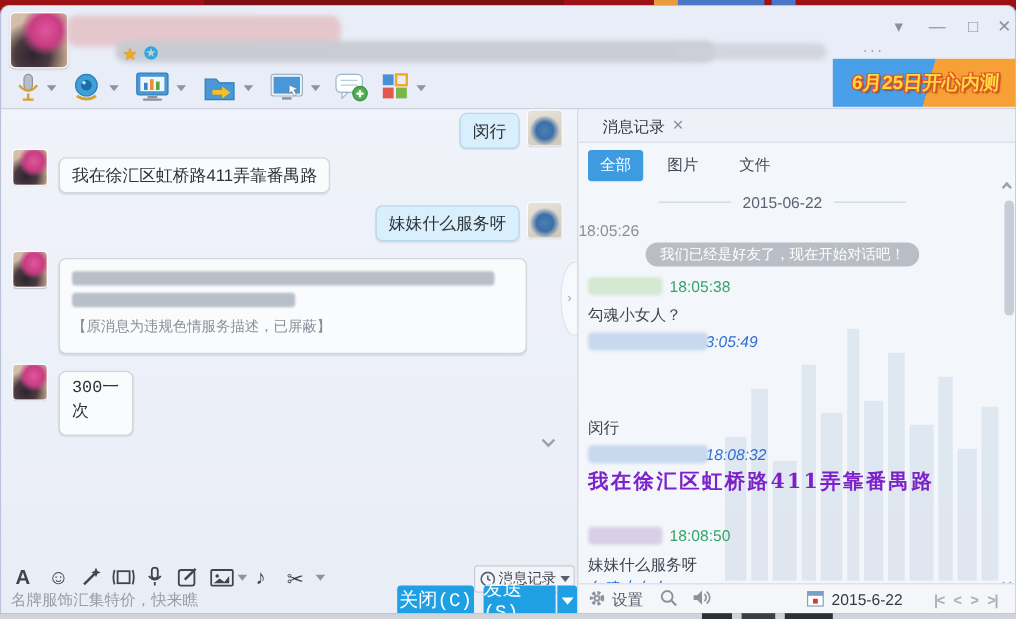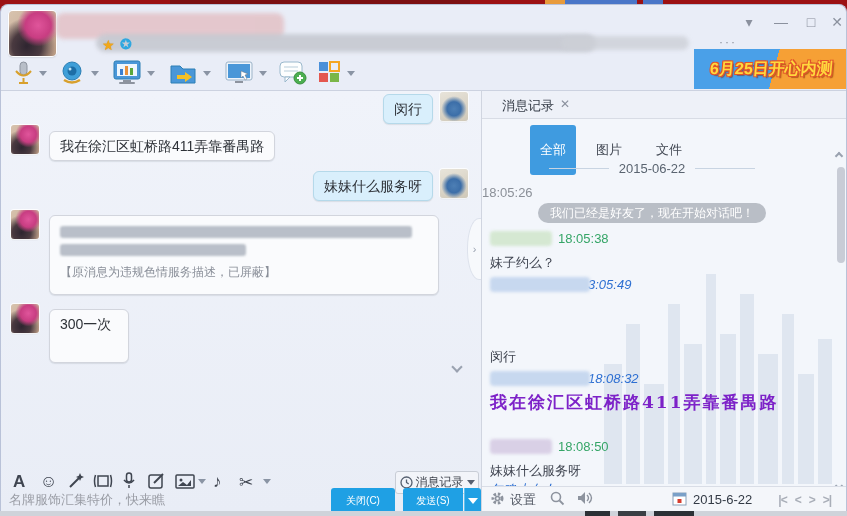--- a/index.html
+++ b/index.html
@@ -78,29 +78,29 @@
     display:flex; align-items:center; justify-content:center; color:#9aa2b0; font-size:11px; cursor:pointer; }
 
   
   #input-toolbar { left:0; top:378px; width:480px; height:28px; }
   .iti { position:absolute; top:3px; color:#3f4550; font-size:17px; cursor:pointer; }
   #history-btn { left:394px; top:380px; width:84px; height:23px; background:#f2f4f9; border:1px solid #c8cdd6;
     border-radius:3px; display:flex; align-items:center; justify-content:center; gap:3px;
     font-size:12px; color:#40454f; cursor:pointer; }
   #ad-text { left:8px; top:400px; font-size:13px; color:#9a9da5; cursor:pointer; }
   .btn-blue { position:absolute; top:397px; height:25px; background:#1fa0e4; border-radius:3px; color:#fff;
-    font-size:10px; display:flex; align-items:center; justify-content:center; cursor:pointer; }
+    font-size:16px; display:flex; align-items:center; justify-content:center; cursor:pointer;font-family:Liberation Mono, monospace; }
   #send-caret { width:0; height:0; border-left:5px solid transparent; border-right:5px solid transparent;
     border-top:6px solid #fff; }
 
   
   #hist-tabstrip { left:0; top:0; width:366px; height:28px; background:#eef1f8; border-bottom:1px solid #d8dce5; }
   #hist-tab-title { position:absolute; left:20px; top:6px; font-size:13px; color:#333a45; }
   #hist-tab-close { position:absolute; left:78px; top:6px; font-size:12px; color:#8b919e; cursor:pointer; }
-  .filter { position:absolute; top:34px; font-size:13px; color:#444a55; cursor:pointer; padding:16px 10px; border-radius:3px;margin-left:40px; }
+  .filter { position:absolute; top:34px; font-size:13px; color:#444a55; cursor:pointer; padding:4px 10px; border-radius:3px; }
   .filter.active { background:#3f9be0; color:#fff; }
   .h-time-center { position:absolute; width:340px; text-align:left; font-size:13px; color:#8b9098; }
   .h-sys { position:absolute; left:0; width:340px; text-align:center; }
   .h-sys span { background:#b9bec6; color:#fff; font-size:12px; padding:3px 12px; border-radius:10px; }
   .h-meta { position:absolute; left:8px; display:flex; align-items:center; gap:6px; font-size:13px; }
   .name-blob { width:62px; height:15px; border-radius:4px; filter:blur(1.5px); }
   .blob-green { background:#d5e8d2; } .blob-blue { background:#c7d8ef; width:100px; } .blob-purple { background:#d9d0e6; }
   .t-green { color:#35a567; } .t-blue { color:#2d6fd2;font-style:italic; }
   .h-msg { position:absolute; left:8px; font-size:13px; color:#3f4450; }
   .h-msg-purple { position:absolute; left:8px; font-size:17px; font-weight:bold; color:#7d22c8;
@@ -226,21 +226,21 @@
     <div class="av-sm avatar-blue" style="left:439px; top:78px;"></div>
 
     <div class="av-sm avatar-pink" style="left:10px; top:119px;"></div>
     <div class="bubble b-left" style="left:48px; top:124px; width:390px; height:80px;">
       <div class="redact-bar" style="width:352px;"></div>
       <div class="redact-bar" style="width:186px;"></div>
       <div class="redact-note">【原消息为违规色情服务描述，已屏蔽】</div>
     </div>
 
     <div class="av-sm avatar-pink" style="left:10px; top:213px;"></div>
-    <div class="bubble b-left" style="left:48px; top:218px; width:80px; height:54px;"><span>300一次</span></div>
+    <div class="bubble b-left" style="left:48px; top:218px; width:62px; height:54px;font-family:Liberation Mono, monospace;"><span>300一次</span></div>
 
     <div class="abs" id="input-toolbar">
       <span class="iti" style="left:12px; font-weight:bold;">A</span>
       <span class="iti" style="left:39px;">☺</span>
       <span class="iti" style="left:66px;">
         <svg width="18" height="18">
             <line x1="3" y1="15" x2="12" y2="6" stroke="#3f4550" stroke-width="2"></line>
             <path d="M13 1 l1.2 2.8 2.8 1.2 -2.8 1.2 -1.2 2.8 -1.2-2.8 -2.8-1.2 2.8-1.2 z" fill="#3f4550"></path>
           </svg></span>
       <span class="iti" style="left:92px;">
@@ -328,21 +328,21 @@
         <span style="flex:1;"></span>
     </div>
 
     <div class="h-time-center" style="top:94px;">18:05:26</div>
     <div class="h-sys" style="top:112px;"><span>我们已经是好友了，现在开始对话吧！</span></div>
 
     <div class="h-meta" style="top:140px;">
         <span class="name-blob blob-green"></span>
         <span class="t-green">18:05:38</span>
       </div>
-    <div class="h-msg" style="top:163px;">妹子约么？</div>
+    <div class="h-msg" style="top:163px;">勾魂小女人？</div>
 
     <div class="h-meta" style="top:186px;">
         <span class="name-blob blob-blue"></span>
         <span class="t-blue" style="margin-left:-8px;">3:05:49</span>
       </div>
 
     <div class="h-msg" style="top:257px;">闵行</div>
 
     <div class="h-meta" style="top:280px;">
         <span class="name-blob blob-blue"></span>

